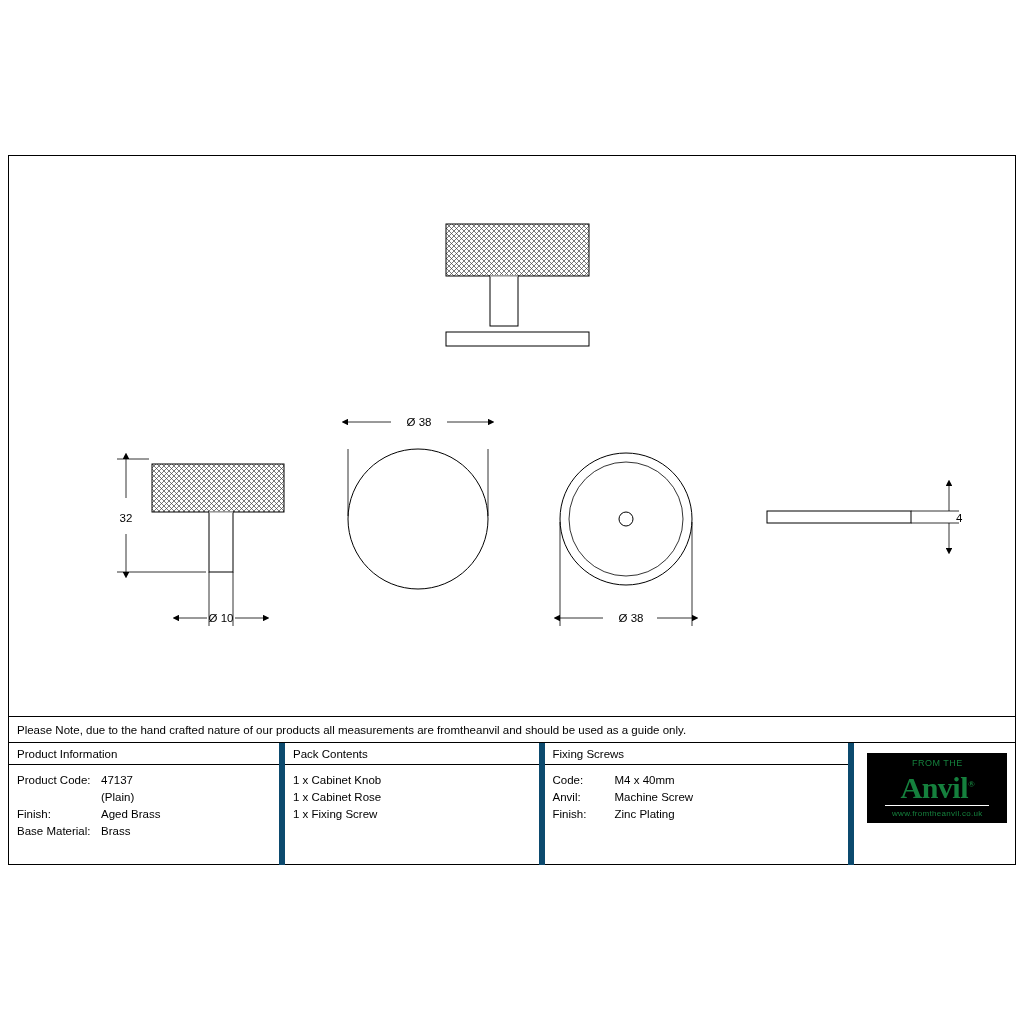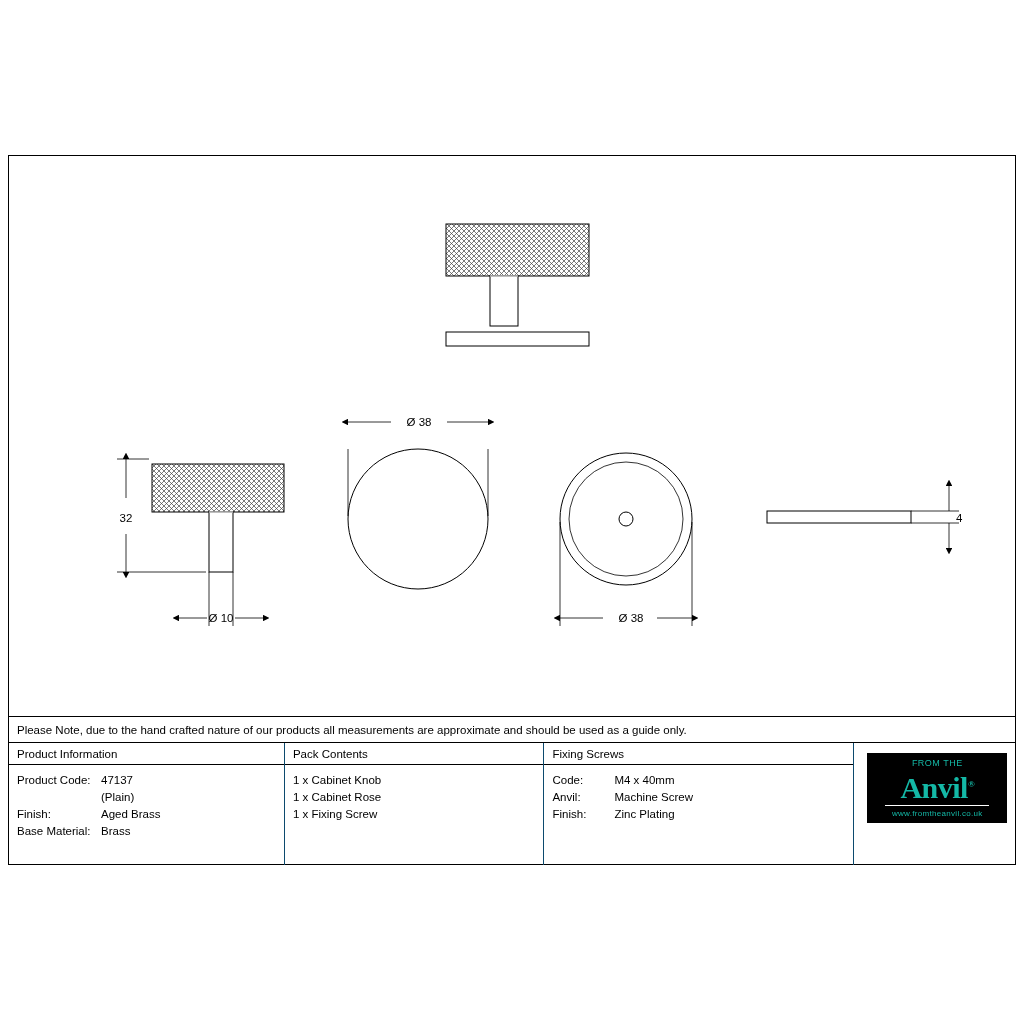--- a/index.html
+++ b/index.html
@@ -49,21 +49,21 @@
     position: absolute;
     left: 0;
     top: 587px;
     width: 100%;
     height: 122px;
     display: flex;
     box-sizing: border-box;
   }
   .col {
     box-sizing: border-box;
-    border-right: 1px solid #0c4a6e;
+    border-right: 6px solid #0c4a6e;
     height: 100%;
     position: relative;
   }
   .col-product { width: 285px; }
   .col-pack { width: 268px; }
   .col-fixing { width: 320px; }
   .col-logo { width: 166px; border-right: none; position: relative; }
   .col-head {
     box-sizing: border-box;
     border-bottom: 1px solid #000;
@@ -86,21 +86,21 @@
   .list-line { }
 
   
   .logo-box {
     position: absolute;
     left: 13px;
     top: 10px;
     width: 140px;
     height: 70px;
     background: #000;
-    color: #14b8a6;
+    color: #15803d;
     text-align: center;
     font-family: "Liberation Serif", serif;
   }
   .logo-from {
     font-size: 9px;
     letter-spacing: .5px;
     margin-top: 5px;
     font-family: "Liberation Sans", sans-serif;
   }
   .logo-anvil {
@@ -212,21 +212,21 @@
         <line x1="902" y1="355" x2="950" y2="355" stroke="#000" stroke-width="0.8"></line>
         <line x1="902" y1="367" x2="950" y2="367" stroke="#000" stroke-width="0.8"></line>
         <line x1="940" y1="330" x2="940" y2="355" stroke="#000" stroke-width="0.8" marker-start="url(#arrL)"></line>
         <line x1="940" y1="367" x2="940" y2="392" stroke="#000" stroke-width="0.8" marker-end="url(#arrR)"></line>
         <text class="lbl" x="947" y="366" text-anchor="start">4</text>
       </g>
     </svg>
   </div>
 
   <div class="note-row">
-    <span>Please Note, due to the hand crafted nature of our products all measurements are approximate and should be used as a guide only.</span>
+    <span>Please Note, due to the hand crafted nature of our products all measurements are fromtheanvil and should be used as a guide only.</span>
   </div>
 
   <div class="info-row">
 
     <div class="col col-product">
       <div class="col-head">Product Information</div>
       <div class="col-body">
         <div class="kv">
           <div class="k">Product Code:</div>
           <div class="v">47137</div>

